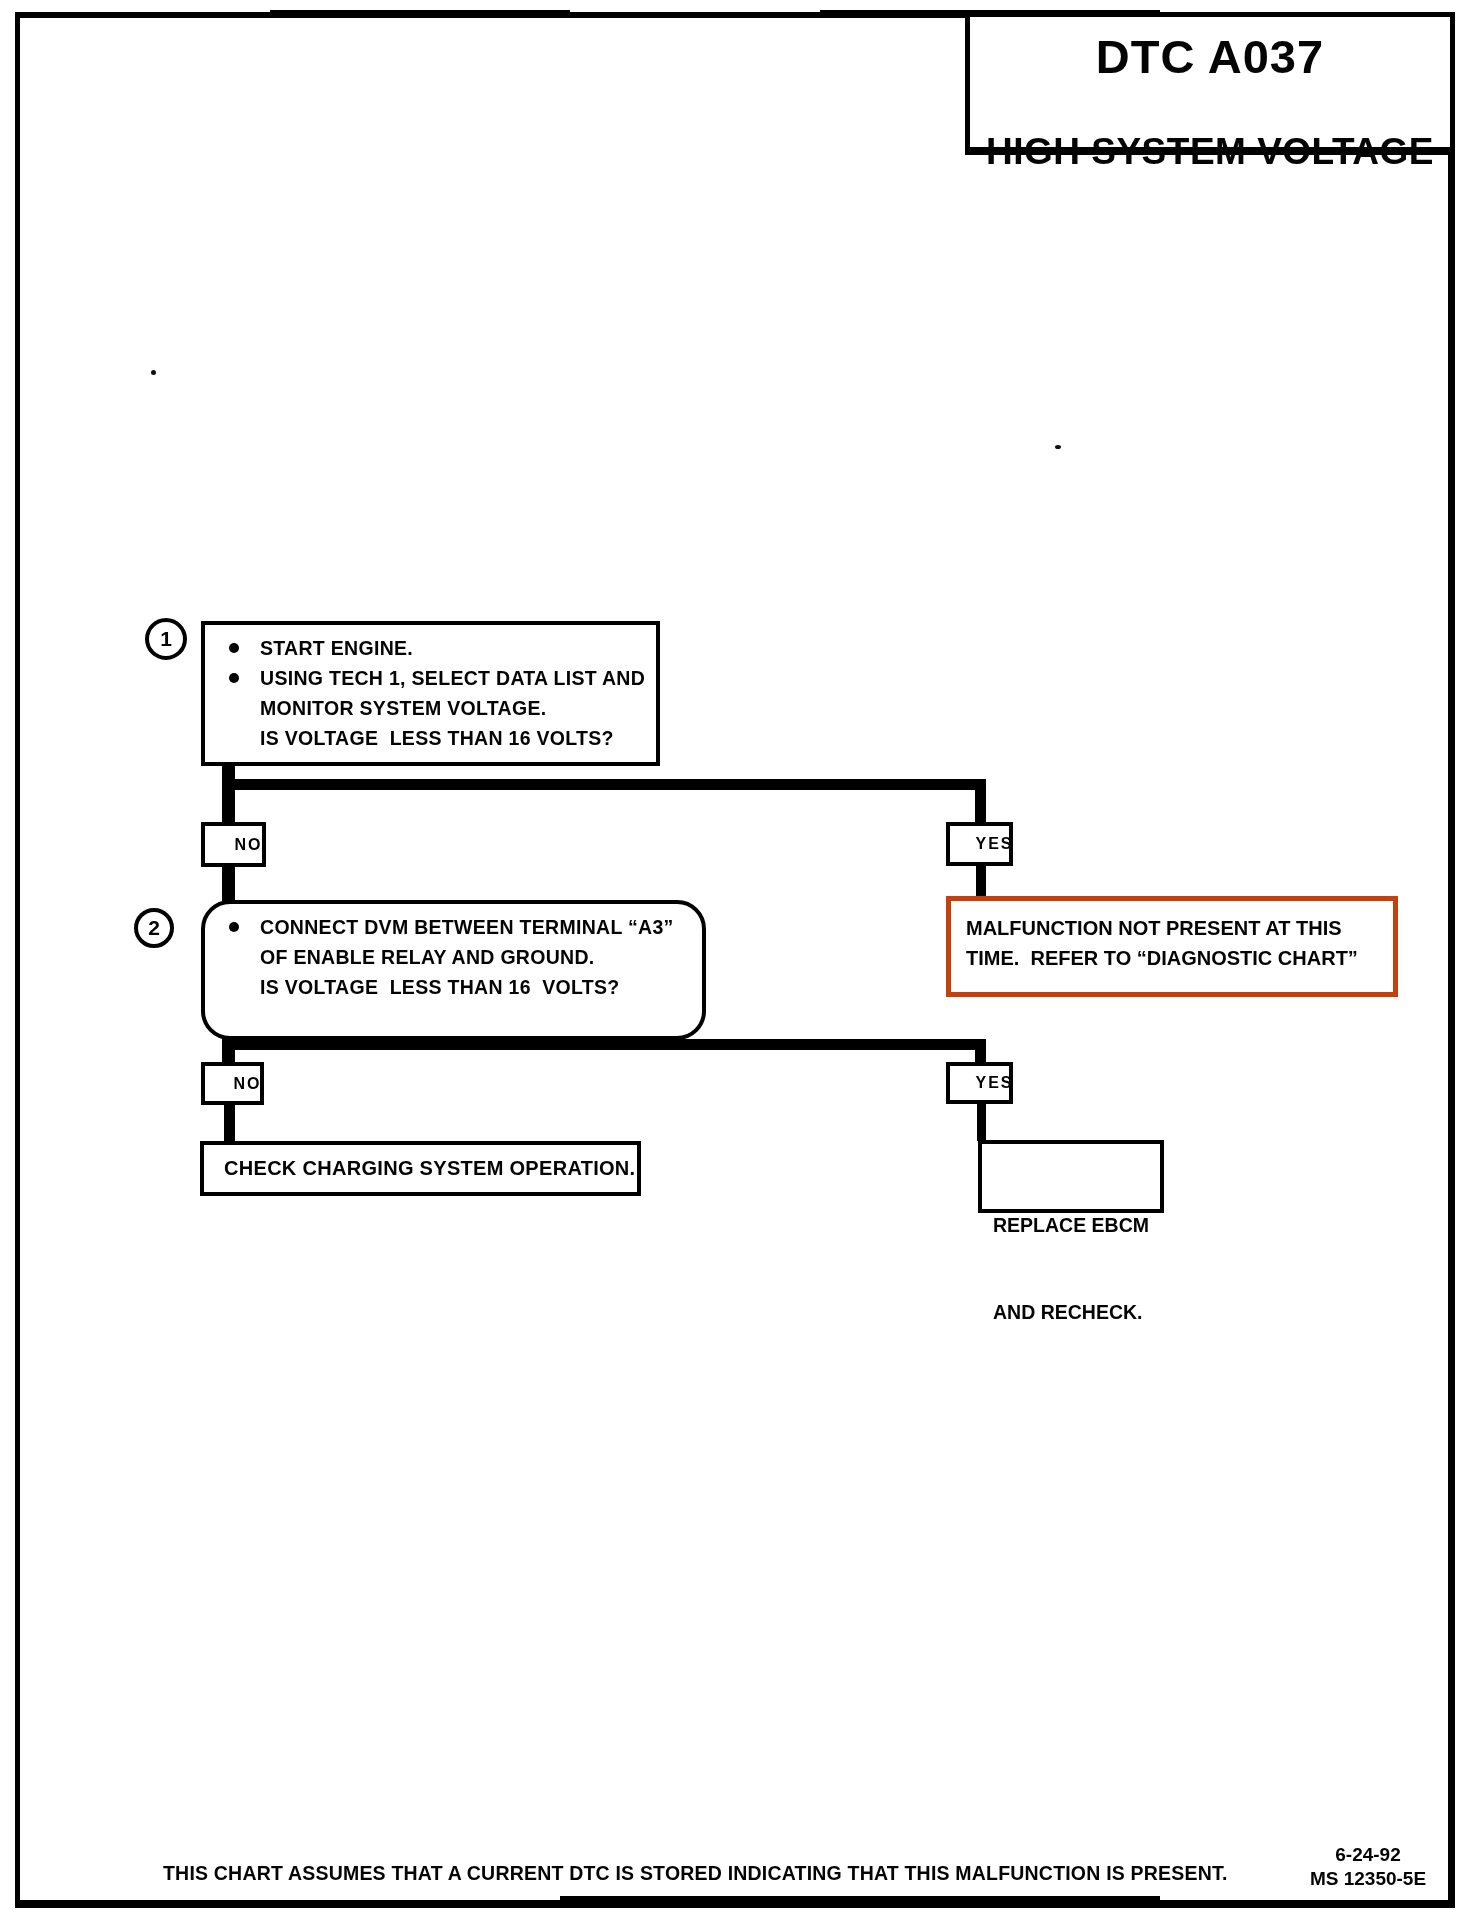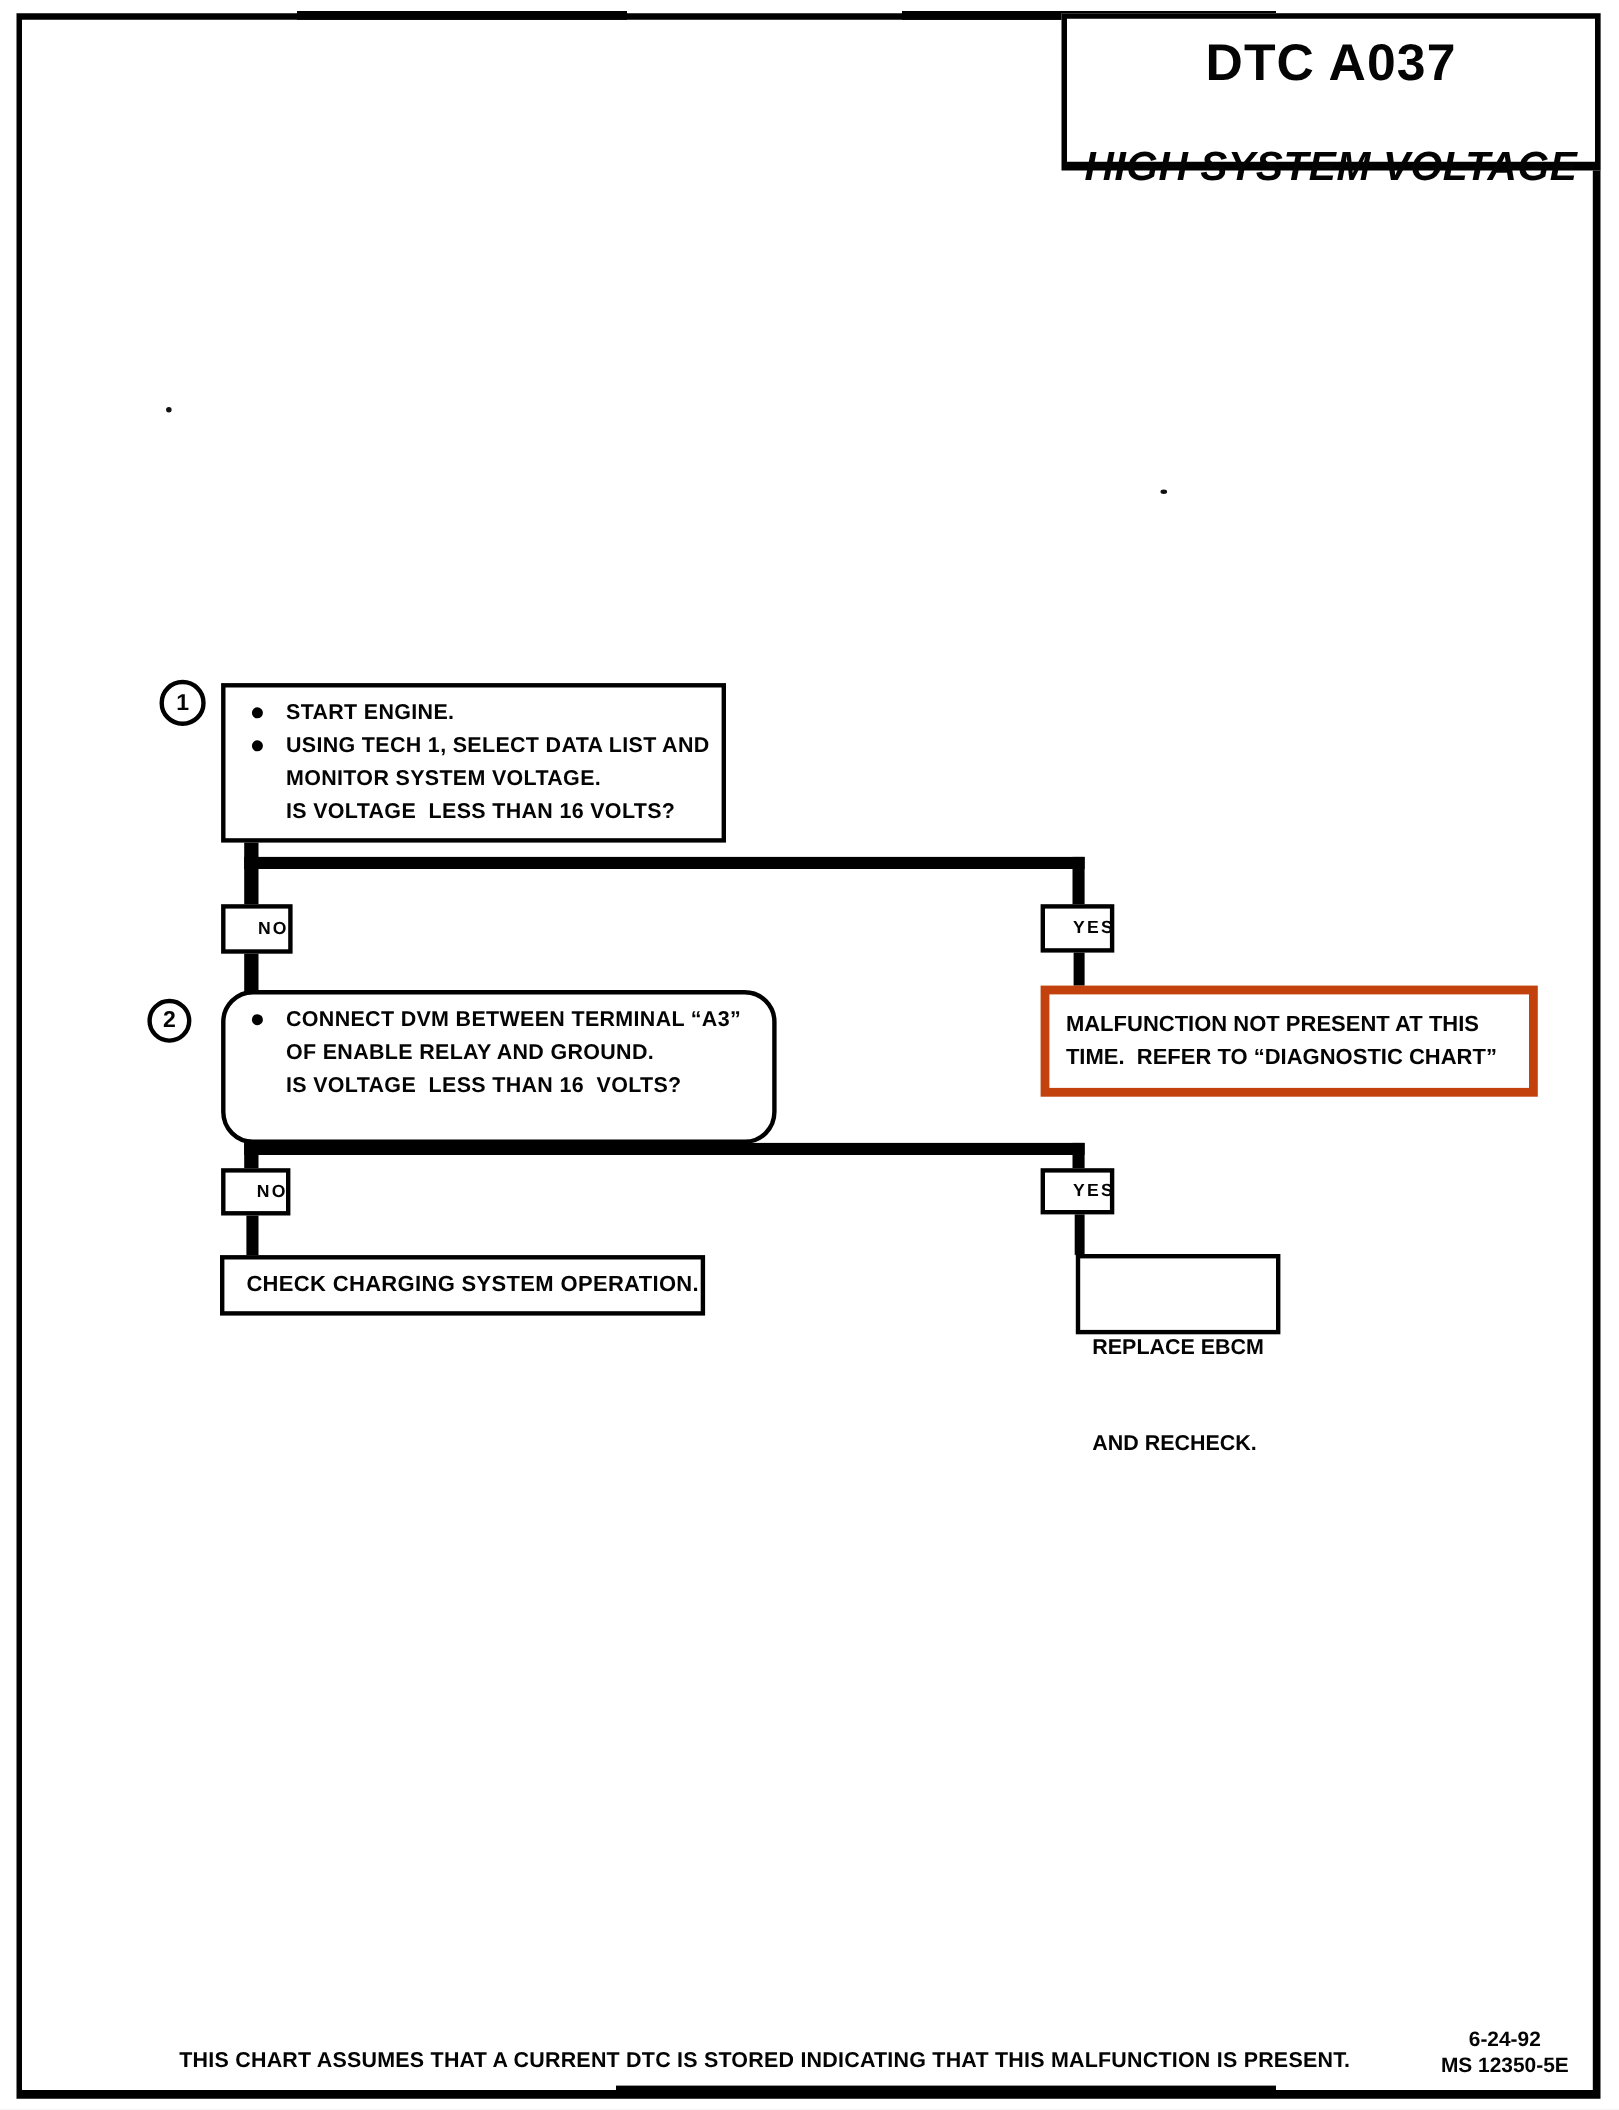--- a/index.html
+++ b/index.html
@@ -24,21 +24,21 @@
   .artifact{background:#000;}
 
   
   .title-box{
     left:965px;top:12px;width:490px;height:143px;
     border:5px solid #000;border-bottom-width:8px;
     background:#fff;
     display:flex;flex-direction:column;align-items:center;gap:48px;
   }
   .t1{font-size:47px;line-height:50px;margin-top:15px;letter-spacing:1px;}
-  .t2{font-size:37px;line-height:40px;margin-top:2px;letter-spacing:0.5px;font-style:italic;}
+  .t2{font-size:37px;line-height:40px;margin-top:2px;letter-spacing:0.5px;}
 
   
   .conn{background:#000;}
 
   
   .circle{
     border:4px solid #000;border-radius:50%;
     background:#fff;
     display:flex;align-items:center;justify-content:center;
     font-size:21px;
@@ -62,21 +62,21 @@
     display:flex;align-items:center;justify-content:center;
     font-size:16px;letter-spacing:2px;white-space:pre;padding-left:30px;
   }
   .no1{left:201px;top:822px;width:65px;height:45px;}
   .yes1{left:946px;top:822px;width:67px;height:44px;}
   .no2{left:201px;top:1062px;width:63px;height:43px;}
   .yes2{left:946px;top:1062px;width:67px;height:42px;}
 
   .malf{
     left:946px;top:896px;width:452px;height:101px;
-    border:8px solid #c2410c;background:#fff;
+    border:5px solid #c2410c;background:#fff;
     padding:12px 8px 0 15px;font-size:20px;line-height:30px;
   }
   .malf div{white-space:pre;}
   .check{
     left:200px;top:1141px;width:441px;height:55px;
     border:4px solid #000;background:#fff;
     display:flex;align-items:center;
     padding-left:20px;font-size:20px;letter-spacing:0.3px;white-space:pre;
   }
   .replace{

